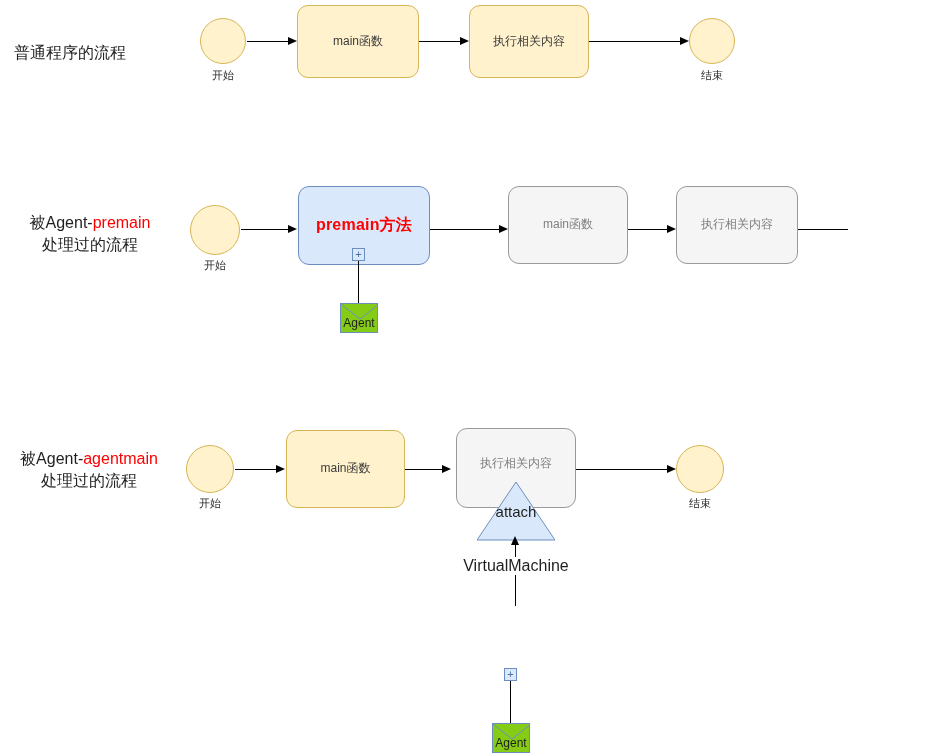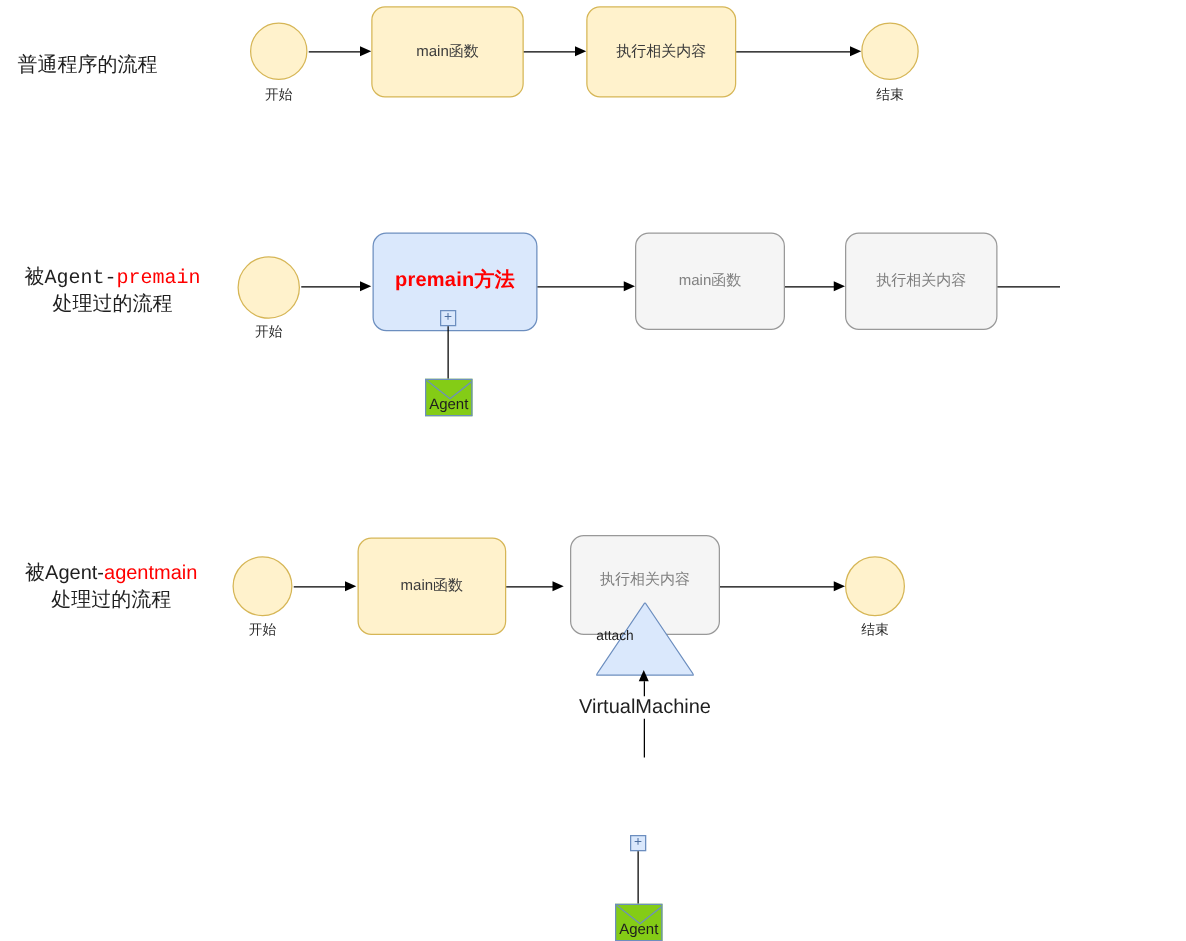--- a/index.html
+++ b/index.html
@@ -142,23 +142,24 @@
     color: #1f1f1f;
   }
 
   
   .triangle {
     position: absolute;
   }
   .triangle svg { display: block; }
   .tri-label {
     position: absolute;
-    font-size: 11px;
-    color: #1f1f1f;
-    white-space: nowrap;
+    font-size: 15px;
+    color: #1f1f1f;
+    white-space: nowrap;
+    text-align: center;
   }
   .edge-label {
     position: absolute;
     font-size: 16px;
     color: #1f1f1f;
     white-space: nowrap;
     text-align: center;
   }
 </style>
 </head>
@@ -186,21 +187,21 @@
   <div class="node rbox" style="left:469px; top:5px; width:120px; height:73px;">
     <span>执行相关内容</span>
   </div>
 
   <div class="conn h" style="left:589px; top:41px; width:92px;"></div>
   <div class="arrow-r" style="left:680px; top:36.5px;"></div>
 
   <div class="node circle" style="left:689px; top:18px; width:46px; height:46px;"></div>
   <div class="circle-caption" style="left:689px; top:68px; width:46px;">结束</div>
 
-  <div class="section-title" style="left:14px; top:212px; width:152px;font-family:Liberation Mono, monospace;">
+  <div class="section-title" style="left:14px; top:212px; width:152px;">
     <span>被Agent-</span><span class="accent">premain</span>
     <span class="l2">处理过的流程</span>
   </div>
 
   <div class="node circle" style="left:190px; top:205px; width:50px; height:50px;"></div>
   <div class="circle-caption" style="left:190px; top:258px; width:50px;">开始</div>
 
   <div class="conn h" style="left:241px; top:229px; width:47px;"></div>
   <div class="arrow-r" style="left:288px; top:224.5px;"></div>
 

